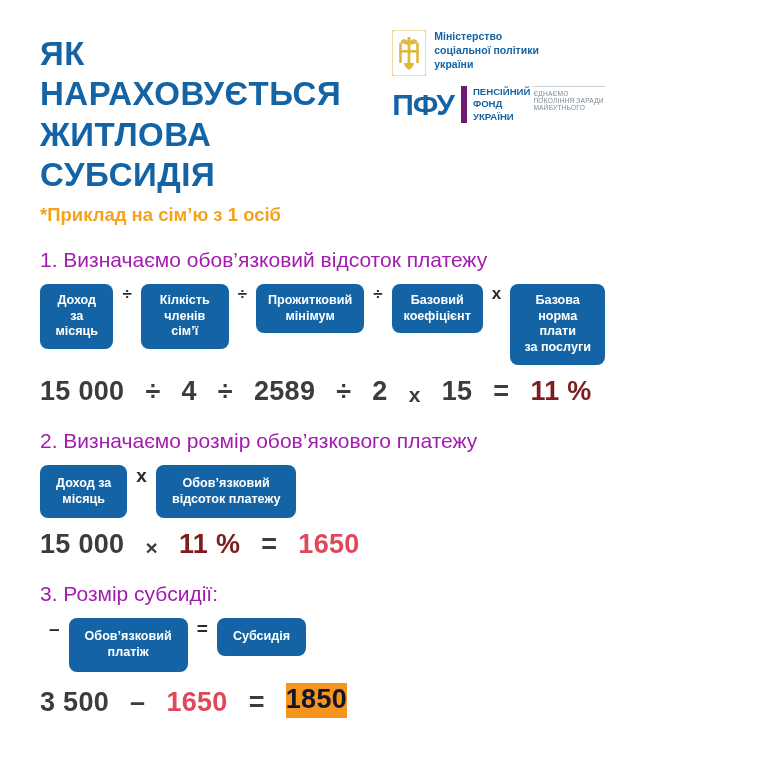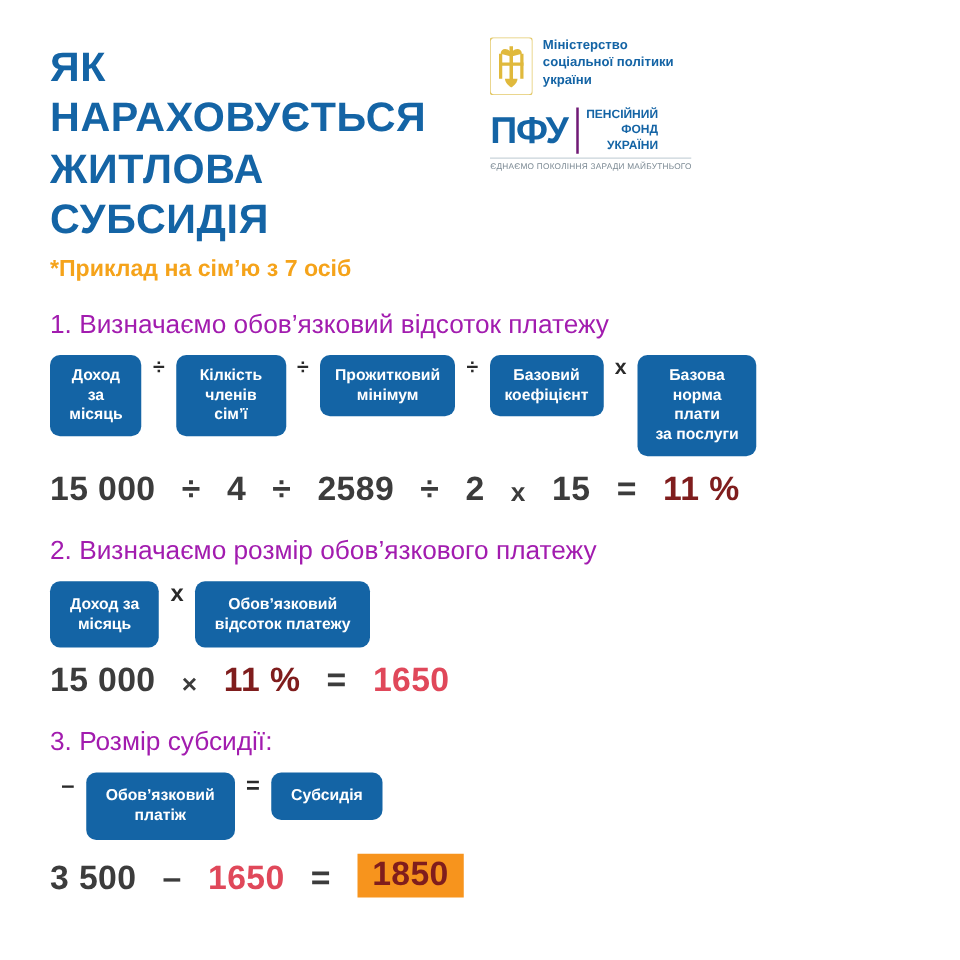--- a/index.html
+++ b/index.html
@@ -31,24 +31,24 @@
     font-weight: bold;
     color: #f5a31a;
   }
 
   
   .logos { display: flex; flex-direction: column; align-items: flex-start; gap: 10px; width: 215px; }
   .logo-min { display: flex; align-items: flex-start; gap: 8px; }
   .trident { width: 34px; height: 46px; display: block; }
   .logo-min-text { font-size: 10.5px; font-weight: bold; color: #1464a5; line-height: 1.32; text-transform: lowercase; }
   .logo-min-text div:first-child { text-transform: capitalize; }
-  .logo-pfu-wrap { display: flex; flex-direction: column; gap: 3px; text-align: right; }
+  .logo-pfu-wrap { display: flex; flex-direction: row; gap: 3px; }
   .logo-pfu { display: flex; align-items: center; gap: 7px; }
   .pfu-mark { font-size: 30px; font-weight: bold; color: #1464a5; letter-spacing: -1px; line-height: 1; position: relative; }
-  .pfu-text { font-size: 9.6px; font-weight: bold; color: #1464a5; line-height: 1.3; text-transform: uppercase; border-left: 2px solid #701a75; padding-left: 6px; }
+  .pfu-text { font-size: 9.6px; font-weight: bold; color: #1464a5; line-height: 1.3; text-transform: uppercase; border-left: 6px solid #701a75; padding-left: 6px; }
   .pfu-slogan { font-size: 6.6px; color: #7c8a94; letter-spacing: 0.2px; border-top: 1px solid #c9d3da; padding-top: 3px; text-transform: uppercase; }
 
   
   .step { margin-top: 22px; }
   .step-title { font-size: 21px; color: #a21caf; margin-bottom: 12px; }
 
   .chips { display: flex; align-items: flex-start; flex-wrap: nowrap; }
   .chip {
     background: #1464a5;
     color: #fff;
@@ -61,36 +61,36 @@
     white-space: pre-line;
   }
   .op { color: #2a2a2a; font-size: 19px; font-weight: bold; padding: 0 9px; }
   .op-small { font-size: 17px; }
 
   .formula { margin-top: 11px; font-size: 27px; font-weight: bold; color: #3c3c3c; letter-spacing: 0.3px; display: flex; align-items: flex-end; gap: 21px; }
   .formula .sym { font-weight: bold; }
   .formula .small { font-size: 21px; }
   .green { color: #7f1d1d; }
   .red { color: #e0485a; }
-  .result-box { background: #f7941d; color: #7f1d1d; border-radius: 0; padding: 1px 12px 3px; }
+  .result-box { background: #f7941d; color: #0f172a; border-radius: 0; padding: 1px 0 3px; }
 
   
   .big-chip { font-size: 13.5px; padding: 13px 16px; line-height: 1.3; }
   .chip-2line { padding: 11px 16px; }
 </style>
 </head>
 <body>
 
 <div class="page">
 
   <div class="header">
     <div class="title-block">
       <div class="title-line">ЯК НАРАХОВУЄТЬСЯ</div>
       <div class="title-line">ЖИТЛОВА СУБСИДІЯ</div>
-      <div class="subtitle">*Приклад на сім’ю з 7 осіб</div>
+      <div class="subtitle">*Приклад на сім’ю з 1 осіб</div>
     </div>
 
     <div class="logos">
       <div class="logo-min">
         <span class="trident">
           <svg viewBox="0 0 34 46" width="34" height="46" aria-hidden="true">
             <rect x="0" y="0" width="34" height="46" rx="3" fill="#ffffff" stroke="#e3c96a" stroke-width="1.2"></rect>
             <g fill="#e0b93c">
               <rect x="15.6" y="7" width="2.8" height="32"></rect>
               <rect x="7.2" y="13" width="2.6" height="20"></rect>

